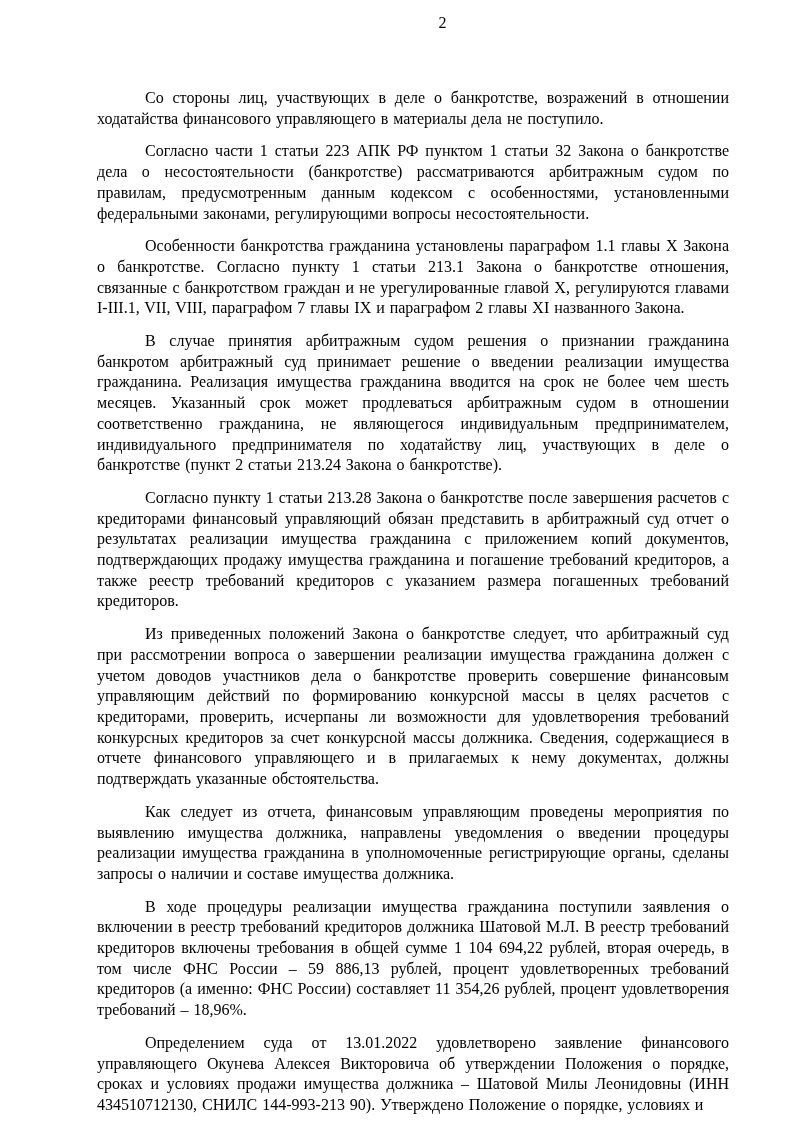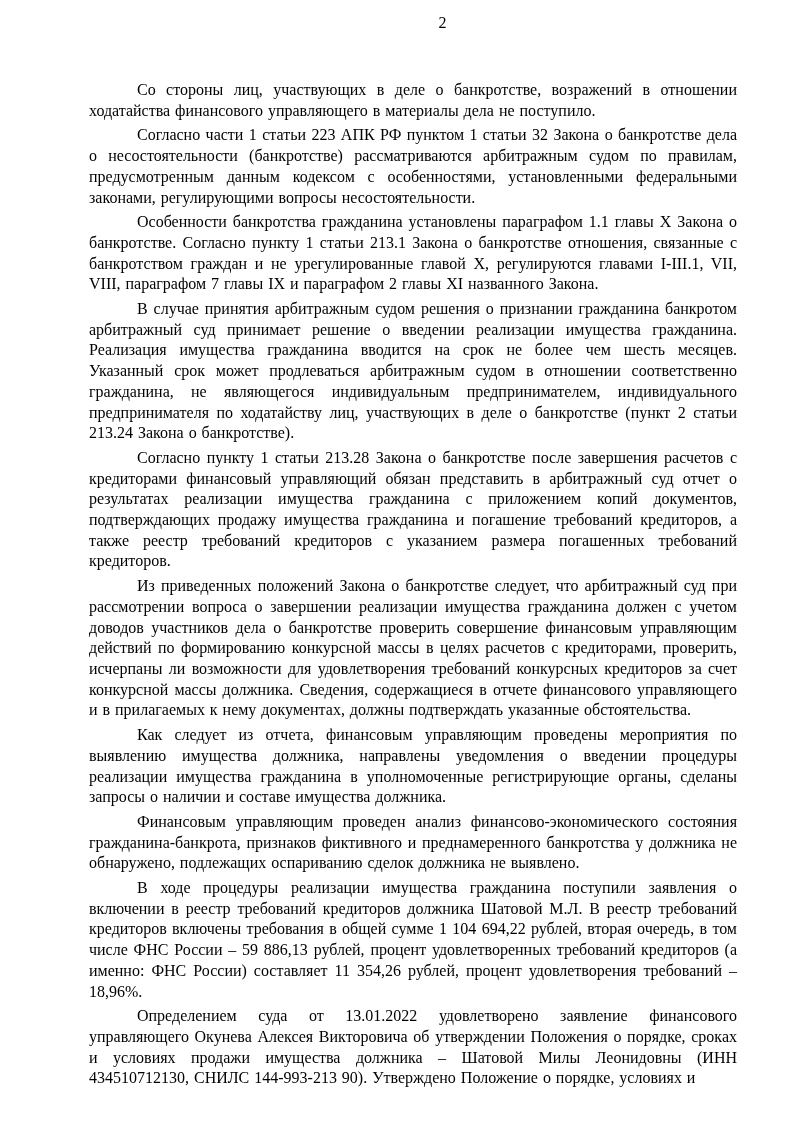--- a/index.html
+++ b/index.html
@@ -31,37 +31,36 @@
   .content {
     position: absolute;
     top: 76px;
     left: 85px;
     width: 656px;
     text-align: justify;
     font-size: 16px;
     line-height: 20.7px;
   }
   .content p {
-    margin: 4px;
+    margin: 12px;
     padding: 0;
     text-indent: 48px;
     word-spacing: 0.06em;
   }
 </style>
 </head>
 <body>
 
 <div class="page">
   <div class="page-number">2</div>
 
   <div class="content">
     <p>Со стороны лиц, участвующих в деле о банкротстве, возражений в отношении ходатайства финансового управляющего в материалы дела не поступило.</p>
     <p>Согласно части 1 статьи 223 АПК РФ пунктом 1 статьи 32 Закона о банкротстве дела о несостоятельности (банкротстве) рассматриваются арбитражным судом по правилам, предусмотренным данным кодексом с особенностями, установленными федеральными законами, регулирующими вопросы несостоятельности.</p>
     <p>Особенности банкротства гражданина установлены параграфом 1.1 главы X Закона о банкротстве. Согласно пункту 1 статьи 213.1 Закона о банкротстве отношения, связанные с банкротством граждан и не урегулированные главой X, регулируются главами I-III.1, VII, VIII, параграфом 7 главы IX и параграфом 2 главы XI названного Закона.</p>
     <p>В случае принятия арбитражным судом решения о признании гражданина банкротом арбитражный суд принимает решение о введении реализации имущества гражданина. Реализация имущества гражданина вводится на срок не более чем шесть месяцев. Указанный срок может продлеваться арбитражным судом в отношении соответственно гражданина, не являющегося индивидуальным предпринимателем, индивидуального предпринимателя по ходатайству лиц, участвующих в деле о банкротстве (пункт 2 статьи 213.24 Закона о банкротстве).</p>
     <p>Согласно пункту 1 статьи 213.28 Закона о банкротстве после завершения расчетов с кредиторами финансовый управляющий обязан представить в арбитражный суд отчет о результатах реализации имущества гражданина с приложением копий документов, подтверждающих продажу имущества гражданина и погашение требований кредиторов, а также реестр требований кредиторов с указанием размера погашенных требований кредиторов.</p>
     <p>Из приведенных положений Закона о банкротстве следует, что арбитражный суд при рассмотрении вопроса о завершении реализации имущества гражданина должен с учетом доводов участников дела о банкротстве проверить совершение финансовым управляющим действий по формированию конкурсной массы в целях расчетов с кредиторами, проверить, исчерпаны ли возможности для удовлетворения требований конкурсных кредиторов за счет конкурсной массы должника. Сведения, содержащиеся в отчете финансового управляющего и в прилагаемых к нему документах, должны подтверждать указанные обстоятельства.</p>
     <p>Как следует из отчета, финансовым управляющим проведены мероприятия по выявлению имущества должника, направлены уведомления о введении процедуры реализации имущества гражданина в уполномоченные регистрирующие органы, сделаны запросы о наличии и составе имущества должника.</p>
-    <p>Финансовым управляющим проведен анализ финансово-экономического состояния гражданина-банкрота, признаков фиктивного и преднамеренного банкротства у должника не обнаружено, подлежащих оспариванию сделок должника не выявлено.</p>
     <p>В ходе процедуры реализации имущества гражданина поступили заявления о включении в реестр требований кредиторов должника Шатовой М.Л. В реестр требований кредиторов включены требования в общей сумме 1 104 694,22 рублей, вторая очередь, в том числе ФНС России – 59 886,13 рублей, процент удовлетворенных требований кредиторов (а именно: ФНС России) составляет 11 354,26 рублей, процент удовлетворения требований – 18,96%.</p>
     <p>Определением суда от 13.01.2022 удовлетворено заявление финансового управляющего Окунева Алексея Викторовича об утверждении Положения о порядке, сроках и условиях продажи имущества должника – Шатовой Милы Леонидовны (ИНН 434510712130, СНИЛС 144-993-213 90). Утверждено Положение о порядке, условиях и</p>
   </div>
 </div>
 
 </body></html>

